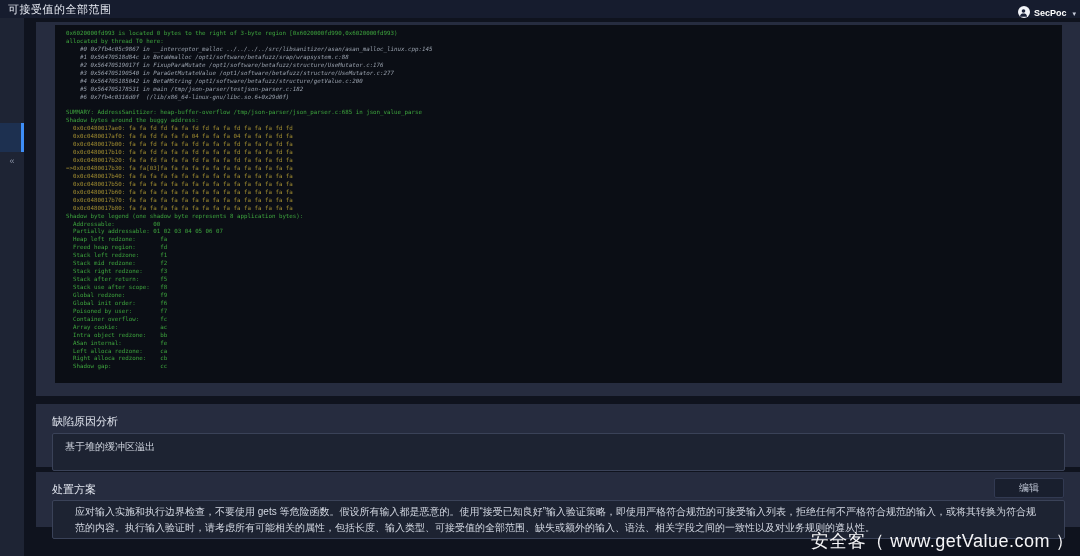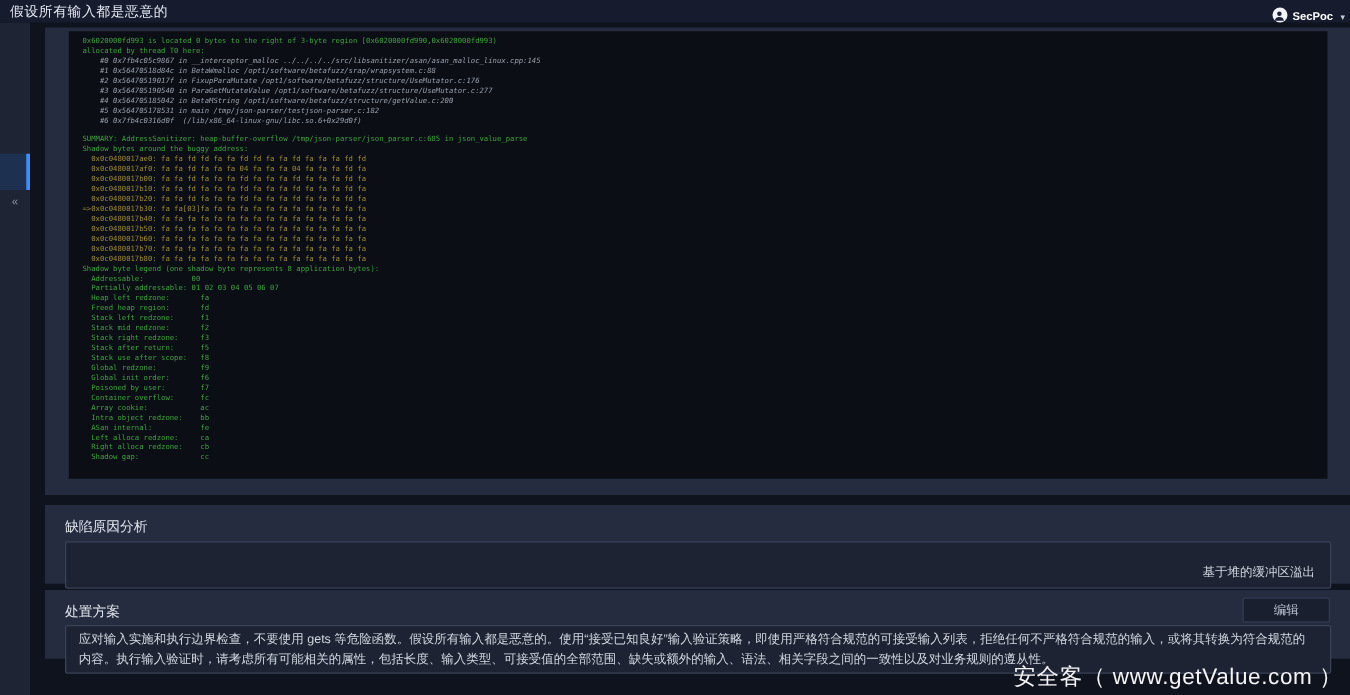--- a/index.html
+++ b/index.html
@@ -33,36 +33,36 @@
         font-size:5.8px; line-height:7.95px; height:7.95px; }
   .green { color:#3da33d; }
   .bytes { color:#a08c30; }
   .frame { color:#98a0ac; font-style:italic; }
 
   .card-analysis { top:404px; height:63px; }
   .card-plan     { top:472px; height:55px; }
   .card-title { position:absolute; left:16px; top:10px; color:#e2e6ef; font-size:11px; }
   .inner-box { position:absolute; left:16px; right:15px; background:#1d2332;
                border:1px solid #3a4258; border-radius:2px; color:#d2d7e1; }
-  .analysis-box { top:29px; height:38px; font-size:10px; line-height:26px; padding:12px 12px;text-align:right; }
-  .plan-box { top:28px; height:39px; font-size:10px; line-height:16px; padding:3px 10px;
+  .analysis-box { top:29px; height:38px; font-size:10px; line-height:26px; padding:0 12px; }
+  .plan-box { top:28px; height:39px; font-size:10px; line-height:16px; padding:3px 22px;
               overflow:hidden; }
   .edit-btn { position:absolute; right:16px; top:6px; background:#191f2e; color:#bcc3d2;
               border:1px solid #323a52; border-radius:2px; font-size:10px; padding:2px 24px;
               cursor:pointer; font-family:inherit; }
 
   
   .watermark { position:absolute; right:6px; top:529px; color:#f4f4f6; font-size:18px;
                z-index:9; letter-spacing:.5px; }
 </style>
 </head>
 <body>
 
 <div class="topbar">
-  <span class="topbar-title">假设所有输入都是恶意的</span>
+  <span class="topbar-title">可接受值的全部范围</span>
   <div class="topbar-right">
     <span class="avatar">
       <svg viewBox="0 0 10 10">
           <circle cx="5" cy="3.4" r="2" fill="#1a2138"></circle>
           <path d="M1 9.6 C1.4 6.8 3 6.2 5 6.2 C7 6.2 8.6 6.8 9 9.6 Z" fill="#1a2138"></path>
         </svg>
     </span>
     <span class="user-name">SecPoc</span>
     <span class="caret">▾</span>
   </div>

